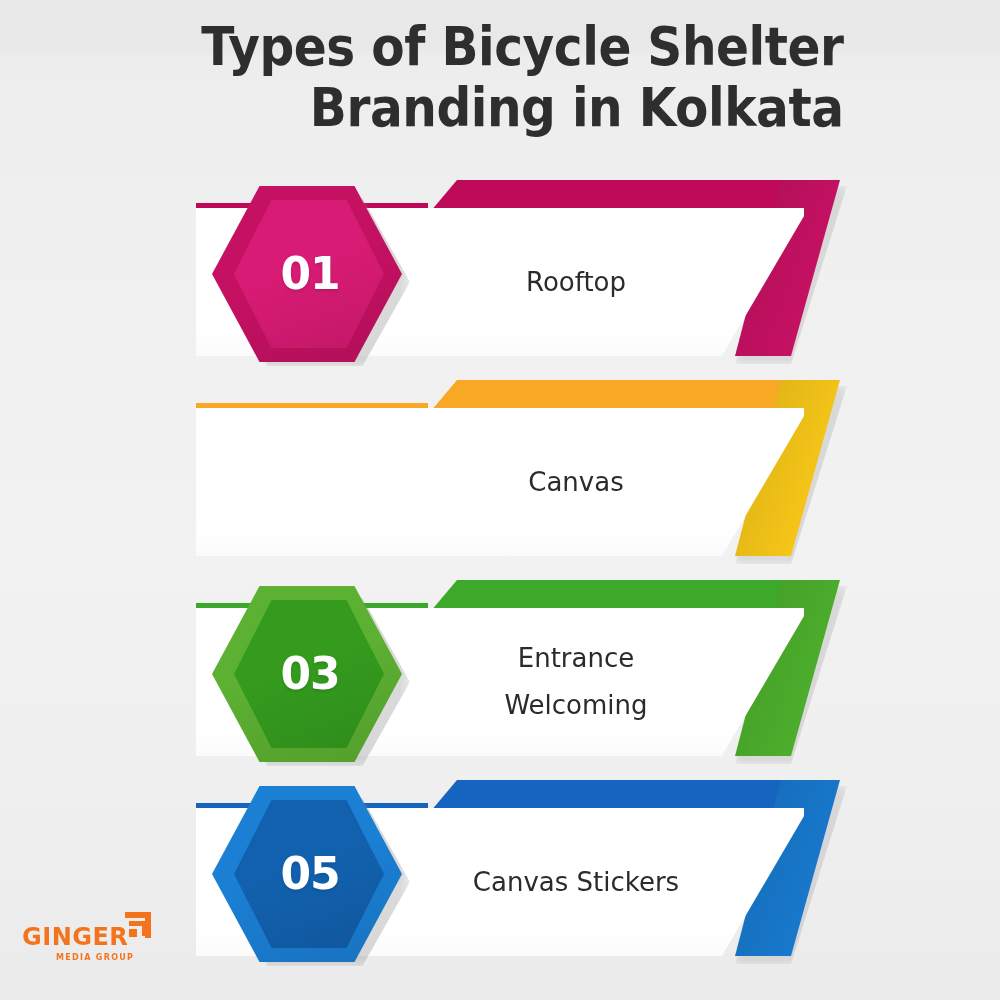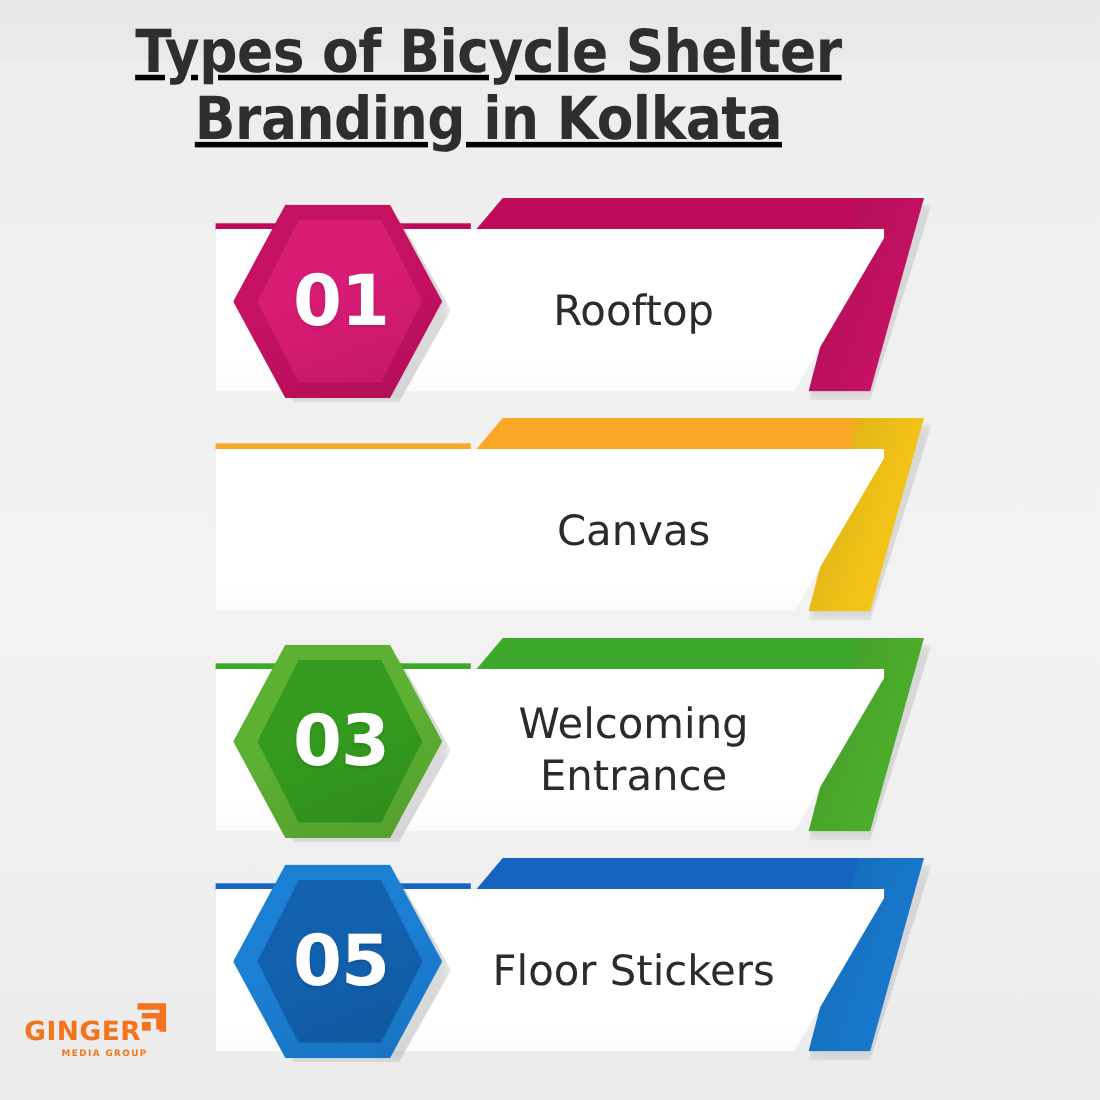--- a/index.html
+++ b/index.html
@@ -24,22 +24,21 @@
                       #f0f0f0 26%, #f2f2f2 55%, #efefef 80%, #ebebeb 100%);
     overflow: hidden;
   }
 
   
   .title-block {
     position: absolute;
     left: 0;
     top: 16px;
     width: 888px;
-    text-align: center;
-    text-decoration: underline;
+    text-align: right;
   }
   .title-line {
     display: block;
     font-family: "DejaVu Sans", "Liberation Sans", sans-serif;
     font-weight: 700;
     font-size: 54px;
     line-height: 61px;
     letter-spacing: -0.5px;
     color: #2e2e2e;
     white-space: nowrap;
@@ -111,21 +110,21 @@
     left: 210px;
     top: 0;
     width: 340px;
     height: 148px;
     display: flex;
     flex-direction: column;
     align-items: center;
     justify-content: center;
     font-family: "DejaVu Sans", "Liberation Sans", sans-serif;
     font-weight: 400;
-    font-size: 38px;
+    font-size: 26px;
     line-height: 47px;
     color: #2b2b2b;
     text-align: center;
     white-space: nowrap;
   }
   .card-label .ln { display: block; }
 
   
   .hex-wrap {
     position: absolute;
@@ -164,21 +163,21 @@
     position: absolute;
     left: 0;
     top: 0;
     width: 190px;
     height: 176px;
     display: flex;
     align-items: center;
     justify-content: center;
     font-family: "DejaVu Sans", "Liberation Sans", sans-serif;
     font-weight: 700;
-    font-size: 64px;
+    font-size: 44px;
     line-height: 66px;
     color: #ffffff;
     letter-spacing: -1px;
     padding-left: 6px;
     box-sizing: border-box;
     text-shadow: 0 2px 3px rgba(0,0,0,0.12);
   }
 
   
   .logo {
@@ -259,40 +258,40 @@
     </div>
   </div>
 
   <div class="row row-3">
     <div class="wedge-shadow"></div>
     <div class="connector" style="background: rgb(61, 169, 42);"></div>
     <div class="ribbon" style="background: rgb(61, 169, 42);"></div>
     <div class="wedge" style="background: linear-gradient(110deg, rgb(67, 153, 39) 0%, rgb(76, 174, 44) 70%);"></div>
     <div class="card">
       <div class="card-label">
+        <span class="ln">Entrance</span>
         <span class="ln">Welcoming</span>
-        <span class="ln">Entrance</span>
       </div>
     </div>
     <div class="hex-wrap">
       <div class="hex-shadow"></div>
       <div class="hex-outer" style="background: linear-gradient(160deg, rgb(92, 176, 50) 0%, rgb(92, 176, 50) 45%, rgb(83, 158, 45) 100%);"></div>
       <div class="hex-inner" style="background: linear-gradient(160deg, rgb(52, 155, 30) 0%, rgb(52, 155, 30) 45%, rgb(47, 140, 27) 100%);"></div>
       <div class="hex-num">03</div>
     </div>
   </div>
 
   <div class="row row-4">
     <div class="wedge-shadow"></div>
     <div class="connector" style="background: rgb(21, 101, 192);"></div>
     <div class="ribbon" style="background: rgb(21, 101, 192);"></div>
     <div class="wedge" style="background: linear-gradient(110deg, rgb(21, 106, 180) 0%, rgb(24, 120, 204) 70%);"></div>
     <div class="card">
       <div class="card-label">
-        <span class="ln">Floor Stickers</span>
+        <span class="ln">Canvas Stickers</span>
       </div>
     </div>
     <div class="hex-wrap">
       <div class="hex-shadow"></div>
       <div class="hex-outer" style="background: linear-gradient(160deg, rgb(27, 127, 212) 0%, rgb(27, 127, 212) 45%, rgb(24, 114, 191) 100%);"></div>
       <div class="hex-inner" style="background: linear-gradient(160deg, rgb(18, 97, 174) 0%, rgb(18, 97, 174) 45%, rgb(16, 87, 157) 100%);"></div>
       <div class="hex-num">05</div>
     </div>
   </div>
 

